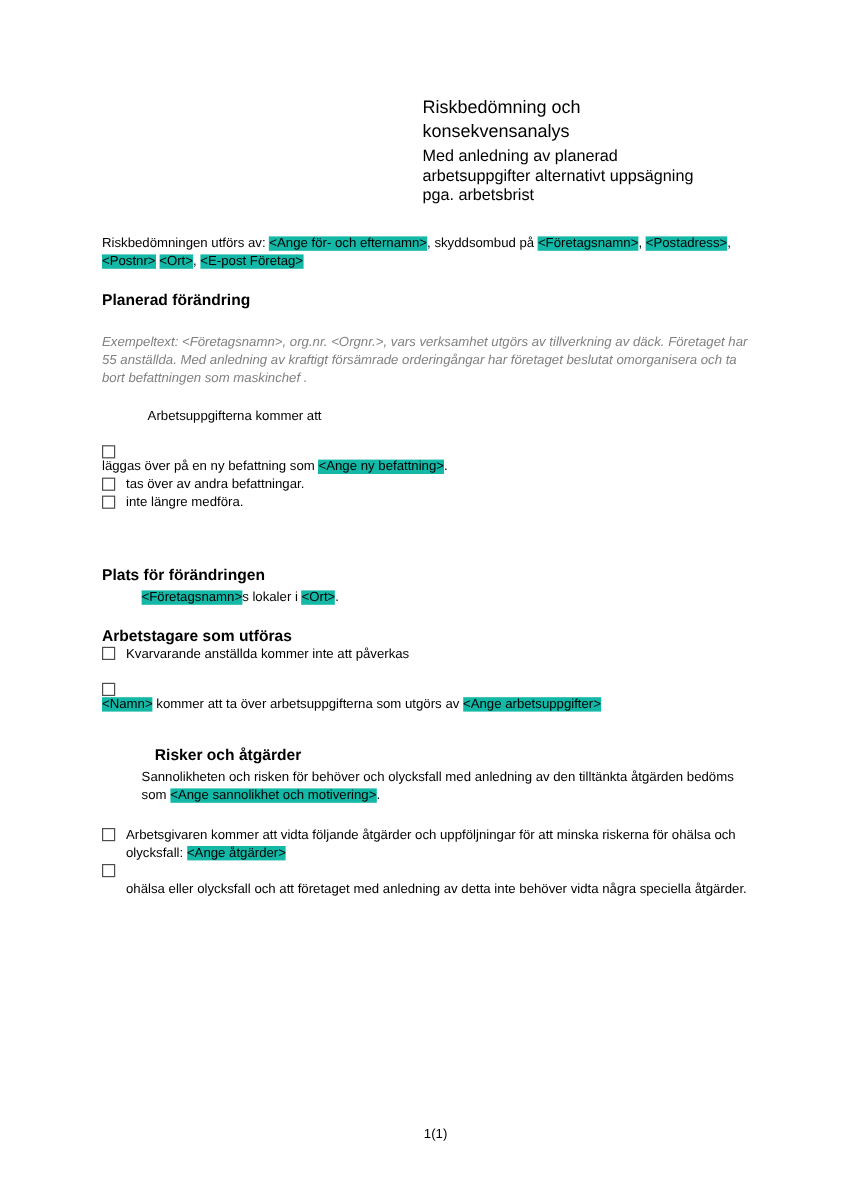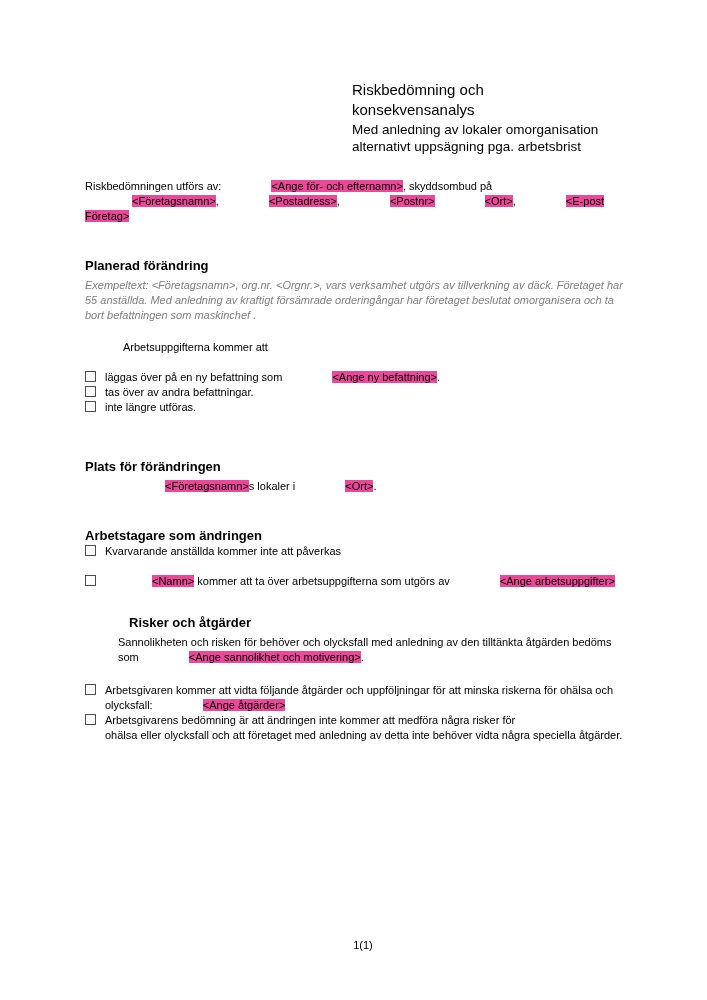--- a/index.html
+++ b/index.html
@@ -11,98 +11,98 @@
   }
   .page { position:absolute; inset:0; padding:80px 82px 0 85px; }
 
   .title-block { margin-left:267px; width:248px; }
   h1 { font-size:15px; line-height:20px; font-weight:normal; letter-spacing:0; }
   .subtitle { font-size:13.5px; line-height:16.5px; margin-top:2px; }
 
   .body, .cb-label { font-size:11px; line-height:15px; }
   .intro { margin-top:24px; }
 
-  h2 { font-size:13px; line-height:16px; font-weight:bold; margin-top:34px; }
-  .example { font-size:11px; line-height:15px; font-style:italic; color:#808080; margin-top:4px; }
+  h2 { font-size:13px; line-height:16px; font-weight:bold; margin-top:16px; }
+  .example { font-size:11px; line-height:15px; font-style:italic; color:#808080; margin-top:20px; }
   .lead { margin-top:17px;margin-left:38px; }
   .after-h2 { margin-top:4px;padding-left:33px; }
 
   .cb-row { display:flex; align-items:flex-start; }
-  .cb-row.first { margin-top:15px; }
+  .cb-row.first { margin-top:15px;flex-direction:column; }
   .cb-row.gap-lg { margin-top:18px; }
   .cb {
     width:11px; height:11px; flex:0 0 auto;
     border:1px solid #4d4d4d; background:#fff;
     margin-top:1px; margin-right:9px;
   }
-  .hl { background:#ec4899;margin-left:47px; }
+  .hl { background:#14b8a6; }
 
   .section-plats h2 { margin-top:44px; }
   .section-risker h2 { margin-top:26px;padding-left:44px; }
 
   .footer {
     position:absolute; left:0; right:0; top:938px;
     text-align:center; font-size:11px; line-height:14px;padding-left:19px;
   }
 </style>
 </head>
 <body>
 
 <div class="page">
 
   <header class="title-block">
     <h1>Riskbedömning och konsekvensanalys</h1>
-    <p class="subtitle">Med anledning av lokaler omorganisation alternativt uppsägning pga. arbetsbrist</p>
+    <p class="subtitle">Med anledning av planerad arbetsuppgifter alternativt uppsägning pga. arbetsbrist</p>
   </header>
 
   <p class="body intro"><span>Riskbedömningen utförs av: </span><span class="hl">&lt;Ange för- och efternamn&gt;</span><span>, skyddsombud på </span><span class="hl">&lt;Företagsnamn&gt;</span><span>, </span><span class="hl">&lt;Postadress&gt;</span><span>, </span><span class="hl">&lt;Postnr&gt;</span><span> </span><span class="hl">&lt;Ort&gt;</span><span>, </span><span class="hl">&lt;E-post Företag&gt;</span></p>
 
   <section class="section-planerad">
     <h2>Planerad förändring</h2>
     <p class="example">Exempeltext: &lt;Företagsnamn&gt;, org.nr. &lt;Orgnr.&gt;, vars verksamhet utgörs av tillverkning av däck. Företaget har 55 anställda. Med anledning av kraftigt försämrade orderingångar har företaget beslutat omorganisera och ta bort befattningen som maskinchef .</p>
     <p class="body lead">Arbetsuppgifterna kommer att</p>
 
     <div class="cb-row first">
       <span class="cb"></span>
       <span class="cb-label"><span>läggas över på en ny befattning som </span><span class="hl">&lt;Ange ny befattning&gt;</span><span>.</span></span>
     </div>
     <div class="cb-row">
       <span class="cb"></span>
       <span class="cb-label"><span>tas över av andra befattningar.</span></span>
     </div>
     <div class="cb-row">
       <span class="cb"></span>
-      <span class="cb-label"><span>inte längre utföras.</span></span>
+      <span class="cb-label"><span>inte längre medföra.</span></span>
     </div>
   </section>
 
   <section class="section-plats">
     <h2>Plats för förändringen</h2>
     <p class="body after-h2"><span class="hl">&lt;Företagsnamn&gt;</span><span>s lokaler i </span><span class="hl">&lt;Ort&gt;</span><span>.</span></p>
   </section>
 
   <section class="section-arbetstagare">
-    <h2>Arbetstagare som ändringen</h2>
+    <h2>Arbetstagare som utföras</h2>
     <div class="cb-row">
       <span class="cb"></span>
       <span class="cb-label"><span>Kvarvarande anställda kommer inte att påverkas</span></span>
     </div>
     <div class="cb-row first">
       <span class="cb"></span>
       <span class="cb-label"><span class="hl">&lt;Namn&gt;</span><span> kommer att ta över arbetsuppgifterna som utgörs av </span><span class="hl">&lt;Ange arbetsuppgifter&gt;</span></span>
     </div>
   </section>
 
   <section class="section-risker">
     <h2>Risker och åtgärder</h2>
     <p class="body after-h2"><span>Sannolikheten och risken för behöver och olycksfall med anledning av den tilltänkta åtgärden bedöms som </span><span class="hl">&lt;Ange sannolikhet och motivering&gt;</span><span>.</span></p>
     <div class="cb-row gap-lg">
       <span class="cb"></span>
       <span class="cb-label"><span>Arbetsgivaren kommer att vidta följande åtgärder och uppföljningar för att minska riskerna för ohälsa och olycksfall: </span><span class="hl">&lt;Ange åtgärder&gt;</span></span>
     </div>
     <div class="cb-row">
       <span class="cb"></span>
-      <span class="cb-label"><span>Arbetsgivarens bedömning är att ändringen inte kommer att medföra några risker för</span><br><span>ohälsa eller olycksfall och att företaget med anledning av detta inte behöver vidta några speciella åtgärder.</span></span>
+      <span class="cb-label"><br><span>ohälsa eller olycksfall och att företaget med anledning av detta inte behöver vidta några speciella åtgärder.</span></span>
     </div>
   </section>
 
   <div class="footer">1(1)</div>
 </div>
 
 </body></html>

